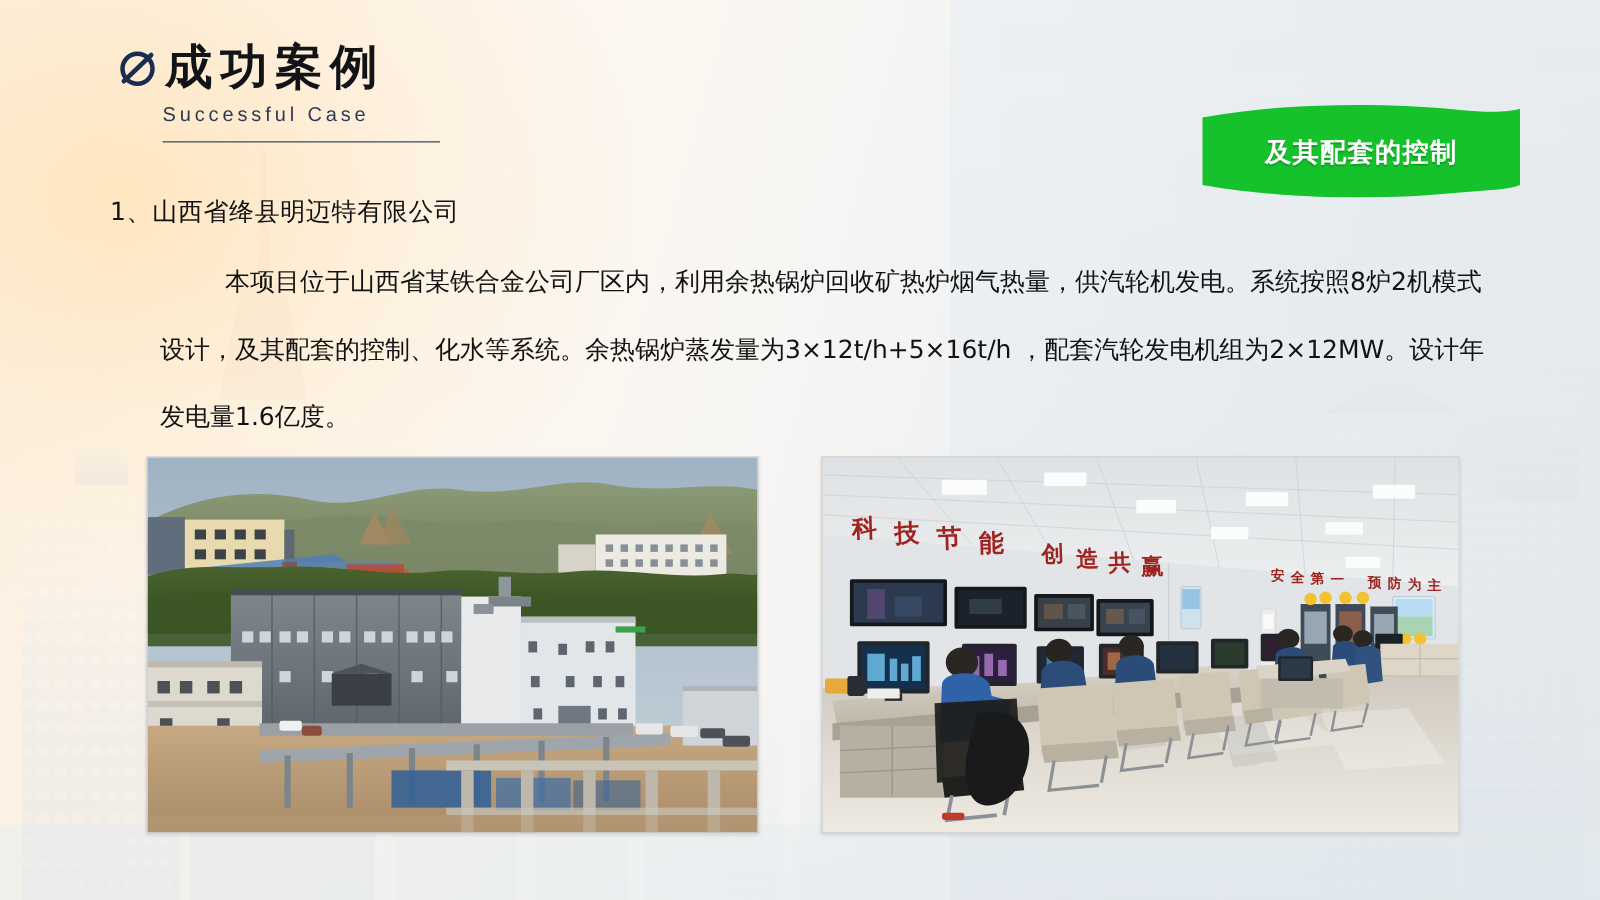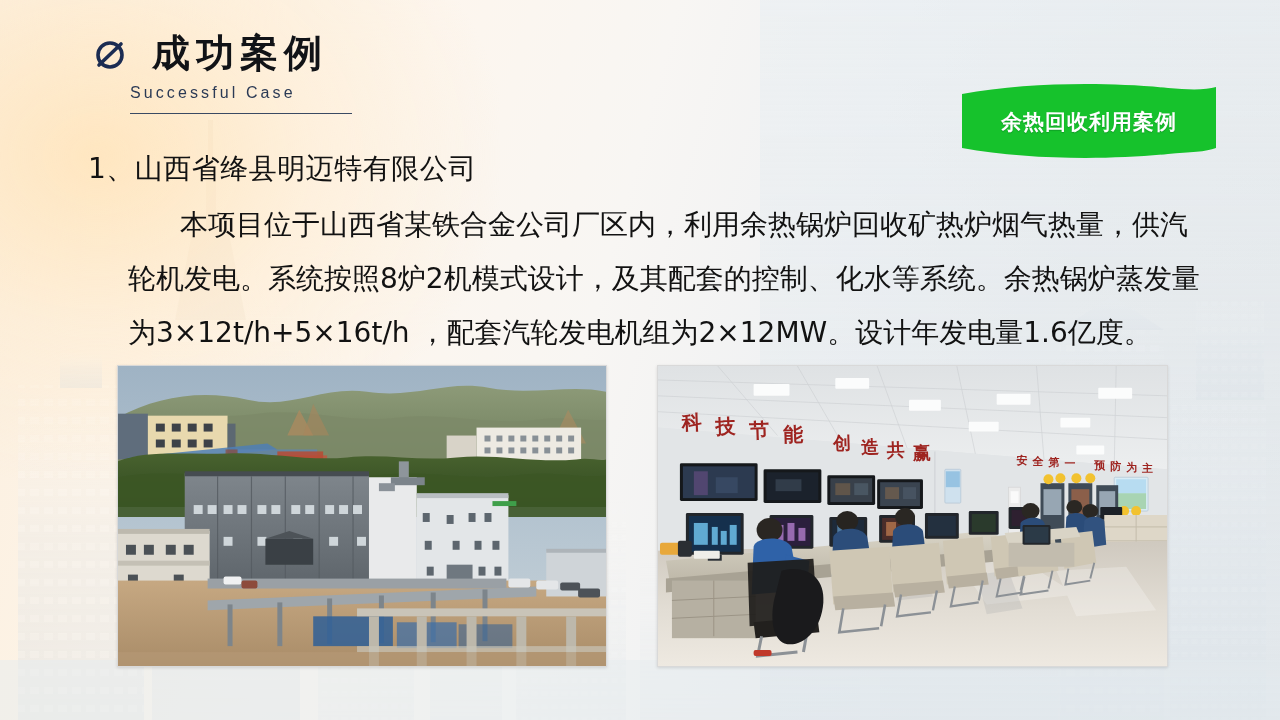--- a/index.html
+++ b/index.html
@@ -41,21 +41,21 @@
     position: absolute; right: 0; top: 0; width: 520px; height: 720px;
     background: linear-gradient(180deg,
         rgba(232,238,242,0.55) 0%,
         rgba(226,233,238,0.35) 45%,
         rgba(222,230,236,0.55) 100%);
     pointer-events: none;
   }
 
   
   .header { position: absolute; left: 92px; top: 34px; }
-  .title-row { display: flex; align-items: center; gap: 24px; }
+  .title-row { display: flex; align-items: center; gap: 4px; }
   .null-icon { width: 36px; height: 36px; position: relative; flex: none; }
   .null-icon svg { display: block; }
   .title-cn {
     font-size: 38px; font-weight: 700; color: #111317;
     letter-spacing: 6px; line-height: 1.05;
     font-family: "DejaVu Sans", "Liberation Sans", sans-serif;
   }
   .subtitle-wrap { margin-top: 10px; margin-left: 38px; }
   .title-en {
     font-size: 16px; color: #2b3a55; letter-spacing: 3.1px;
@@ -75,21 +75,21 @@
     color: #ffffff; font-size: 21px; font-weight: 700; letter-spacing: 1px;
     font-family: "DejaVu Sans", "Liberation Sans", sans-serif;
     text-shadow: 0 1px 1px rgba(0,90,25,0.35);
     padding-top: 2px;
   }
 
   
   .body-text {
     position: absolute; left: 88px; top: 142px; width: 1116px;
     color: #121212;
-    font-size: 28px; line-height: 54px;
+    font-size: 20px; line-height: 54px;
     font-family: "DejaVu Sans", "Liberation Sans", sans-serif;
   }
   .line-heading { letter-spacing: 0.5px; }
   .para { margin-top: 2px; text-indent: 52px; margin-left: 40px; }
 
   
   .photo {
     position: absolute; border: 1px solid #d9d9d9;
     background: #ccc; overflow: hidden;
     box-shadow: 0 1px 3px rgba(0,0,0,0.12);
@@ -203,21 +203,21 @@
   <div class="ribbon">
     <svg viewBox="0 0 262 74" preserveAspectRatio="none">
       <path d="M4,10
                C70,-2 150,-2 210,4
                C232,6 248,6 258,3
                L258,64
                C248,68 232,68 210,70
                C150,76 70,76 4,64
                Z" fill="#16c22c"></path>
     </svg>
-    <div class="ribbon-label">余热回收利用案例</div>
+    <div class="ribbon-label">及其配套的控制</div>
   </div>
 
   <div class="body-text">
     <div class="line-heading">1、山西省绛县明迈特有限公司</div>
     <div class="para">本项目位于山西省某铁合金公司厂区内，利用余热锅炉回收矿热炉烟气热量，供汽轮机发电。系统按照8炉2机模式设计，及其配套的控制、化水等系统。余热锅炉蒸发量为3×12t/h+5×16t/h ，配套汽轮发电机组为2×12MW。设计年发电量1.6亿度。</div>
   </div>
 
   <div class="photo" id="photo-left">
     <svg viewBox="0 0 490 302" preserveAspectRatio="none">
       <defs>

